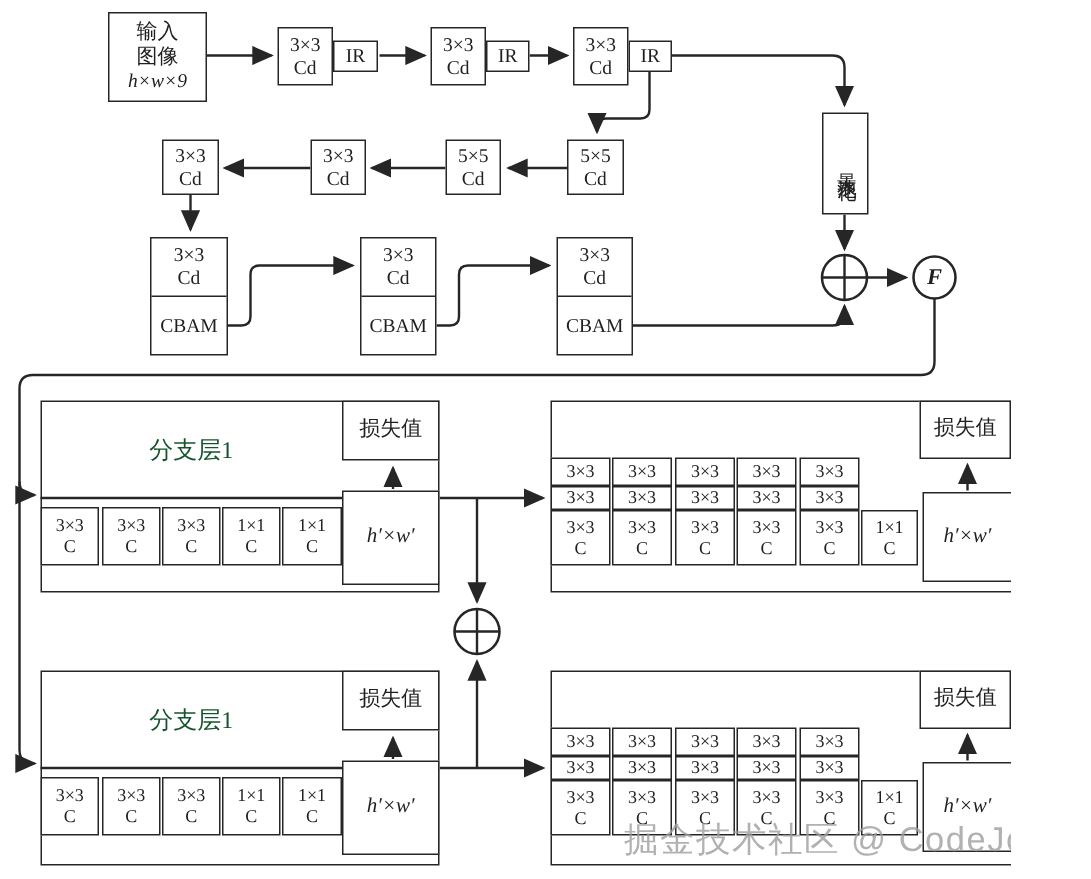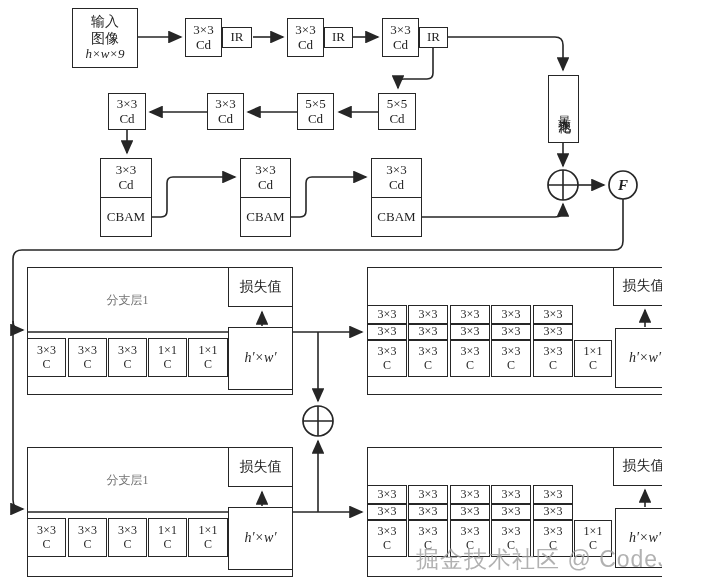--- a/index.html
+++ b/index.html
@@ -1,30 +1,30 @@
 <!DOCTYPE html>
 <html><head>
 <meta charset="utf-8">
 <style>
   html,body{margin:0;padding:0;background:#ffffff;}
   .canvas{position:relative;width:662px;height:586px;background:#ffffff;overflow:hidden;
-          font-family:"Liberation Serif","DejaVu Serif",serif;color:#1f1f1f;}
+          font-family:"Liberation Serif","DejaVu Serif",serif;color:#1f1f1f;padding-left:12px;}
   svg.wires{position:absolute;left:0;top:0;z-index:1;}
   .ar{stroke:#262626;stroke-width:1.6;fill:none;marker-end:url(#ah);stroke-linejoin:round;}
   .ln{stroke:#262626;stroke-width:1.6;fill:none;stroke-linejoin:round;}
   .nd{fill:#ffffff;stroke:#262626;stroke-width:1.7;}
   .b{position:absolute;box-sizing:border-box;border:1.6px solid #262626;background:#ffffff;
      display:flex;flex-direction:column;align-items:center;justify-content:center;
      text-align:center;z-index:2;line-height:1.15;}
   .fs14{font-size:14px;}
   .fs13{font-size:13px;}
   .fs12{font-size:12px;line-height:1.1;}
   .math{font-style:italic;font-size:13px;}
   .outer{background:transparent;z-index:2;}
-  .title{position:absolute;z-index:3;font-size:12px;display:flex;align-items:center;justify-content:center;color:#737373;}
+  .title{position:absolute;z-index:3;font-size:16px;display:flex;align-items:center;justify-content:center;color:#14532d;}
   .vtext{writing-mode:vertical-rl;text-orientation:upright;letter-spacing:2px;font-size:13px;}
   .fsym{position:absolute;z-index:3;display:flex;align-items:center;justify-content:center;
         font-weight:bold;font-style:italic;font-size:15px;}
   .split-top{width:100%;height:38px;display:flex;flex-direction:column;align-items:center;justify-content:center;}
   .split-bot{width:100%;flex:1;border-top:1.6px solid #262626;display:flex;align-items:center;justify-content:center;}
   .watermark{position:absolute;z-index:6;white-space:nowrap;font-size:23px;color:#9e9e9e;opacity:.8;
              font-family:"Liberation Sans","DejaVu Sans",sans-serif;letter-spacing:1px;}
 </style>
 </head>
 <body>

